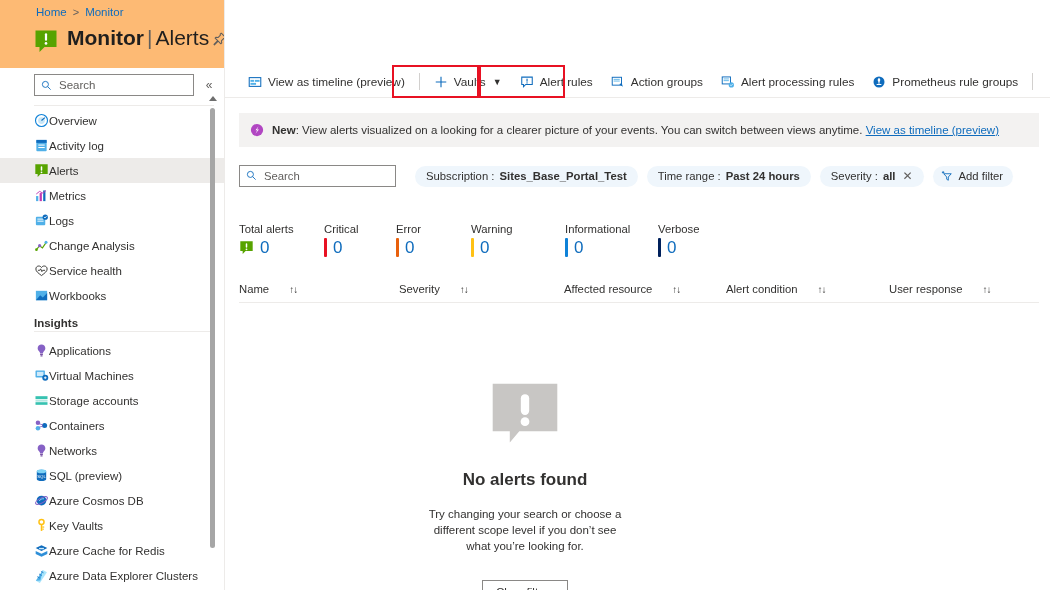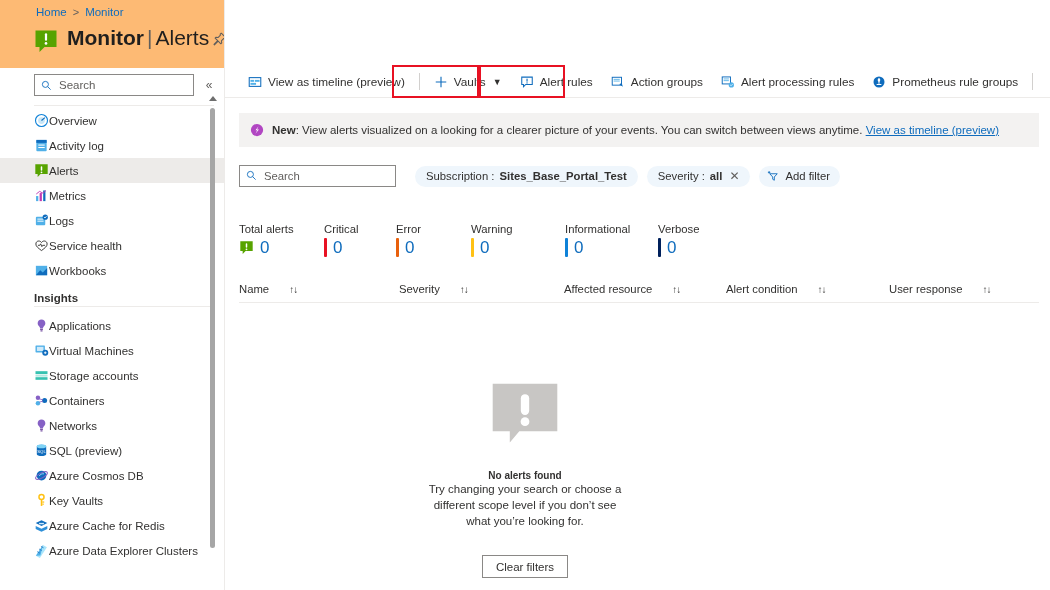--- a/index.html
+++ b/index.html
@@ -182,21 +182,21 @@
   }
   .th .sortg { font-size:10px; color:#323130; letter-spacing:-1px; }
   .thead-rule { position:absolute; left:14px; top:302px; width:800px; height:1px; background:#edebe9; }
 
   
   .empty {
     position:absolute; left:225px; top:378px; width:600px;
     display:flex; flex-direction:column; align-items:center;
   }
   .empty-ico { width:76px; height:76px; margin-bottom:16px; }
-  .empty-title { font-size:10px; font-weight:600; color:#323130; margin-bottom:0; }
+  .empty-title { font-size:17px; font-weight:600; color:#323130; margin-bottom:16px; }
   .empty-desc {
     font-size:11.5px; color:#323130; text-align:center; line-height:16px;
     width:210px; margin-bottom:26px;
   }
   .clear-btn {
     height:23px; min-width:82px; padding:0 13px;
     border:1px solid #8a8886; background:#fff;
     font-family:inherit; font-size:11.5px; color:#323130;
     cursor:pointer; display:flex; align-items:center; justify-content:center;
   }
@@ -305,20 +305,31 @@
             <rect x="2" y="4" width="10" height="9" rx="1" fill="#50b0e8"></rect>
             <rect x="3.6" y="6" width="6.6" height="1" fill="#fff"></rect>
             <rect x="3.6" y="8.2" width="6.6" height="1" fill="#fff"></rect>
             <circle cx="12" cy="4.4" r="2.8" fill="#0f6cbd"></circle>
             <path d="M10.8 4.4l.9.9 1.6-1.8" fill="none" stroke="#fff" stroke-width="0.9"></path>
           </svg>
         </span>
         <span>Logs</span>
       </div>
 
+      <div class="nav-item">
+        <span class="nav-ico">
+          <svg viewBox="0 0 16 16" width="15" height="15">
+            <path d="M2.4 12.6L6 8.2l3 2.4 4.4-6.4" fill="none" stroke="#57a300" stroke-width="1.2"></path>
+            <circle cx="6" cy="8.2" r="1.7" fill="#8661c5"></circle>
+            <circle cx="12.8" cy="4.4" r="1.6" fill="#50b0e8"></circle>
+            <circle cx="2.6" cy="12.4" r="1.4" fill="#57a300"></circle>
+          </svg>
+        </span>
+        <span>Change Analysis</span>
+      </div>
 
       <div class="nav-item">
         <span class="nav-ico">
           <svg viewBox="0 0 16 16" width="15" height="15">
             <path d="M8 13.4C4.4 10.6 2 9 2 6.4 2 4.5 3.4 3.2 5.1 3.2c1.1 0 2.2.6 2.9 1.6.7-1 1.8-1.6 2.9-1.6C12.6 3.2 14 4.5 14 6.4c0 2.6-2.4 4.2-6 7z" fill="none" stroke="#3a3a38" stroke-width="1.05"></path>
             <path d="M4.2 7.8h2l.9-1.6 1.3 3 .9-1.4h2.5" fill="none" stroke="#3a3a38" stroke-width="1"></path>
           </svg>
         </span>
         <span>Service health</span>
       </div>
@@ -565,20 +576,24 @@
           </svg>
         </span>
         <input type="text" placeholder="Search" style="">
       </div>
 
       <div class="pill">
         <span>Subscription :</span>
         <b>Sites_Base_Portal_Test</b>
       </div>
 
+      <div class="pill">
+        <span>Time range :</span>
+        <b>Past 24 hours</b>
+      </div>
 
       <div class="pill">
         <span>Severity :</span>
         <b>all</b>
         <span class="xmark">✕</span>
       </div>
 
       <div class="pill addfilter">
         <span class="filt-ico">
           <svg viewBox="0 0 16 16" width="13" height="13">

